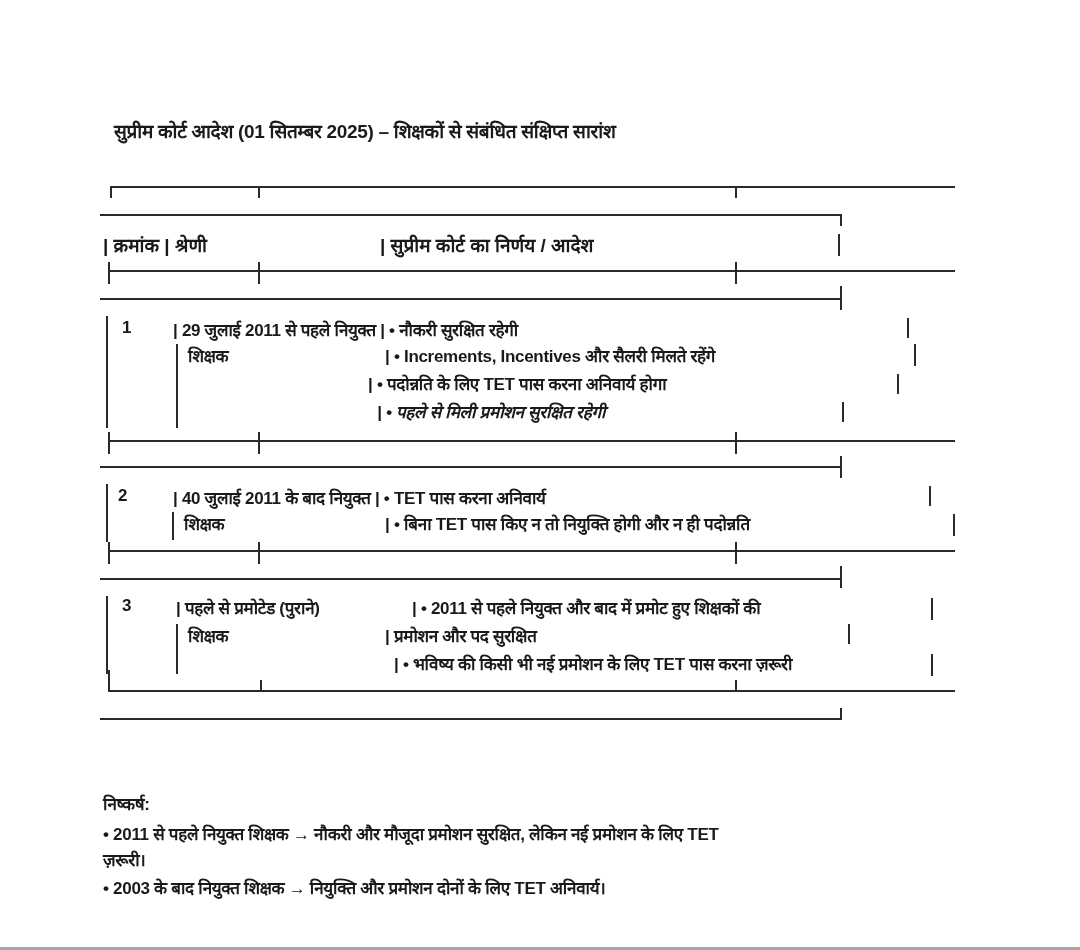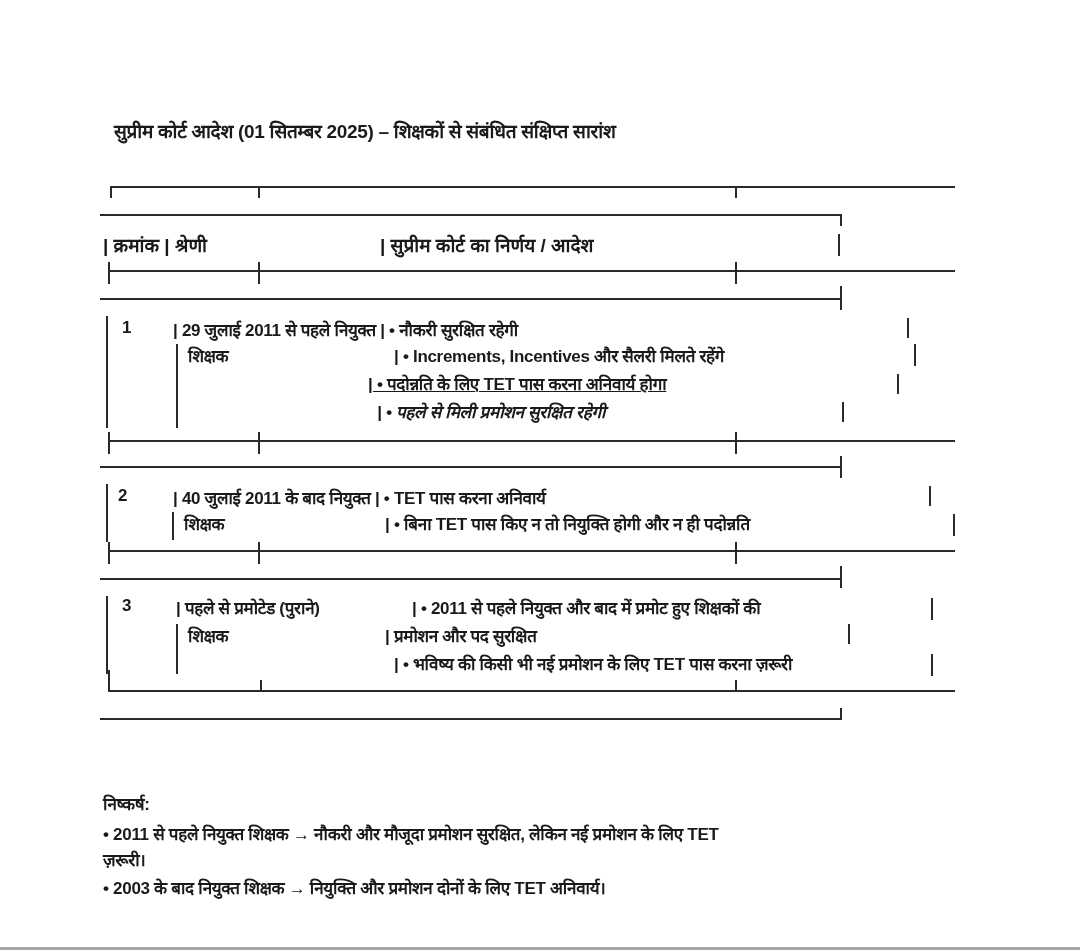--- a/index.html
+++ b/index.html
@@ -42,22 +42,22 @@
     <div class="vline" style="left:735px; top:262px; height:22px;"></div>
     <div class="hline" style="left:100px; top:298px; width:742px;"></div>
     <div class="vline" style="left:840px; top:286px; height:24px;"></div>
 
     <div>
       <div class="vline" style="left:106px; top:316px; height:112px;"></div>
       <div class="abs txt" style="left:122px; top:318px;">1</div>
       <div class="abs txt" style="left:173px; top:318px;">| 29 जुलाई 2011 से पहले नियुक्त | • नौकरी सुरक्षित रहेगी</div>
       <div class="vline" style="left:176px; top:344px; height:84px;"></div>
       <div class="abs txt" style="left:188px; top:344px;">शिक्षक</div>
-      <div class="abs txt" style="left:385px; top:344px;margin-left:9px;">| • Increments, Incentives और सैलरी मिलते रहेंगे</div>
-      <div class="abs txt" style="left:368px; top:372px;text-decoration:underline;">| • पदोन्नति के लिए TET पास करना अनिवार्य होगा</div>
+      <div class="abs txt" style="left:385px; top:344px;">| • Increments, Incentives और सैलरी मिलते रहेंगे</div>
+      <div class="abs txt" style="left:368px; top:372px;">| • पदोन्नति के लिए TET पास करना अनिवार्य होगा</div>
       <div class="abs txt" style="left:377px; top:400px;font-style:italic;">| • पहले से मिली प्रमोशन सुरक्षित रहेगी</div>
       <div class="vline" style="left:907px; top:318px; height:20px;"></div>
       <div class="vline" style="left:914px; top:344px; height:22px;"></div>
       <div class="vline" style="left:897px; top:374px; height:20px;"></div>
       <div class="vline" style="left:842px; top:402px; height:20px;"></div>
     </div>
     <div class="hline" style="left:108px; top:440px; width:847px;"></div>
     <div class="vline" style="left:108px; top:432px; height:22px;"></div>
     <div class="vline" style="left:258px; top:432px; height:22px;"></div>
     <div class="vline" style="left:735px; top:432px; height:22px;"></div>

